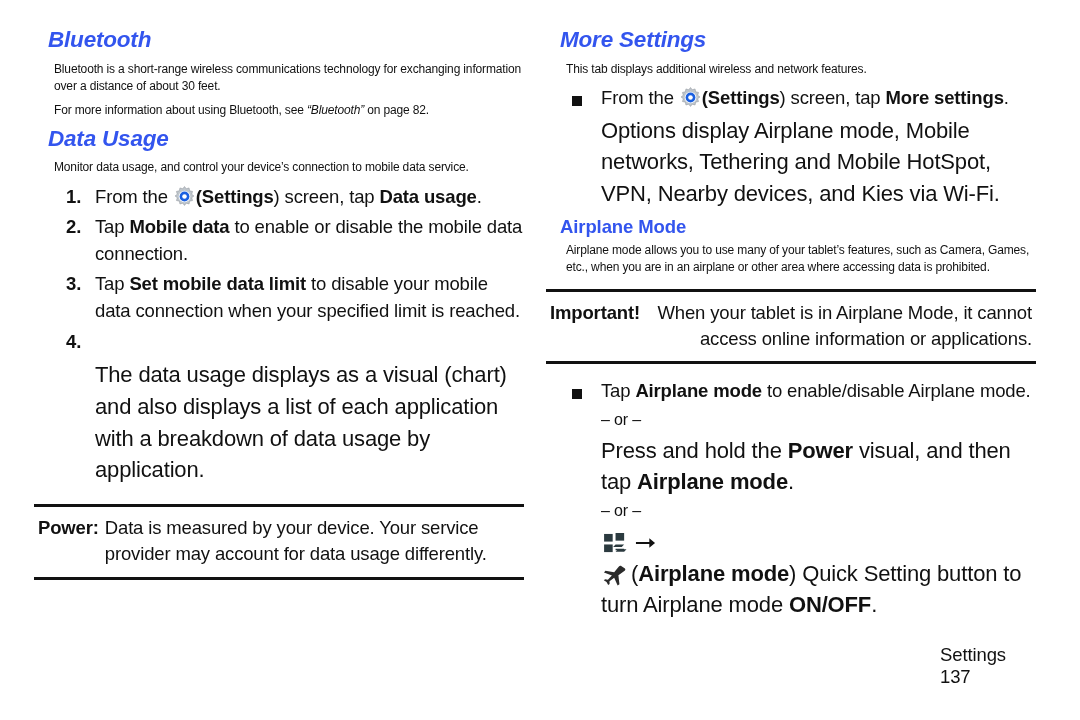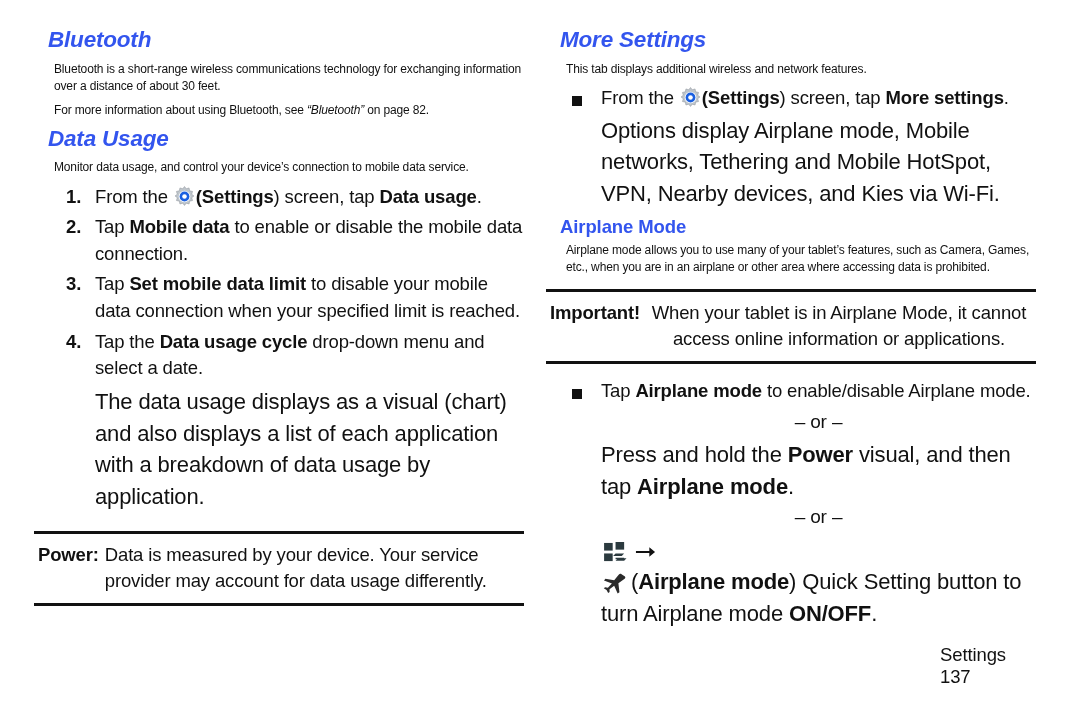--- a/index.html
+++ b/index.html
@@ -103,22 +103,21 @@
     font-size: 22px;
     line-height: 1.44;
     margin: 0 0 0 0;
     padding-left: 55px;
     letter-spacing: -0.15px;
   }
   p.cont.sp { margin-bottom: 7px; }
   p.cont.step-cont { padding-left: 61px; }
   p.cont.or {
     margin: 1px 0 4px 0;
-    font-size: 19px;
-    text-align: center;
+    font-size: 16px;
   }
 
   b { font-weight: bold; }
   i.it { font-style: italic; }
 
   
   .callout {
     margin: 16px 0 0 0;
     padding: 0;
     border-top: 3.5px solid #111111;
@@ -131,21 +130,21 @@
     padding: 8px 4px 9px 4px;
     letter-spacing: -0.15px;
   }
   .callout .tag {
     font-weight: bold;
     flex: 0 0 auto;
     padding-right: 6px;
     white-space: nowrap;
   }
   .callout .ctext { flex: 1 1 auto; }
-  .callout.important .ctext { text-align: center; }
+  .callout.important .ctext { text-align: right; }
   .callout.note { margin-top: 18px; }
   .callout.important { margin-top: 12px; margin-bottom: 14px; }
 
   
   .gear-ico {
     display: inline-block;
     width: 21px;
     height: 21px;
     vertical-align: -4px;
     margin: 0 1px;
@@ -221,21 +220,20 @@
       <span class="step-text"><span>Tap </span><b>Mobile data</b><span> to enable or disable the mobile data connection.</span></span>
     </div>
 
     <div class="step">
       <span class="num">3.</span>
       <span class="step-text"><span>Tap </span><b>Set mobile data limit</b><span> to disable your mobile data connection when your specified limit is reached.</span></span>
     </div>
 
     <div class="step">
       <span class="num">4.</span>
-      <span class="step-text"><span>Tap the </span><b>Data usage cycle</b><span> drop-down menu and select a date.</span></span>
     </div>
 
     <p class="cont step-cont sp">The data usage displays as a visual (chart) and also displays a list of each application with a breakdown of data usage by application.</p>
 
     <div class="callout note">
       <div class="inner">
         <span class="tag">Power:</span>
         <span class="ctext">Data is measured by your device. Your service provider may account for data usage differently.</span>
       </div>
     </div>

